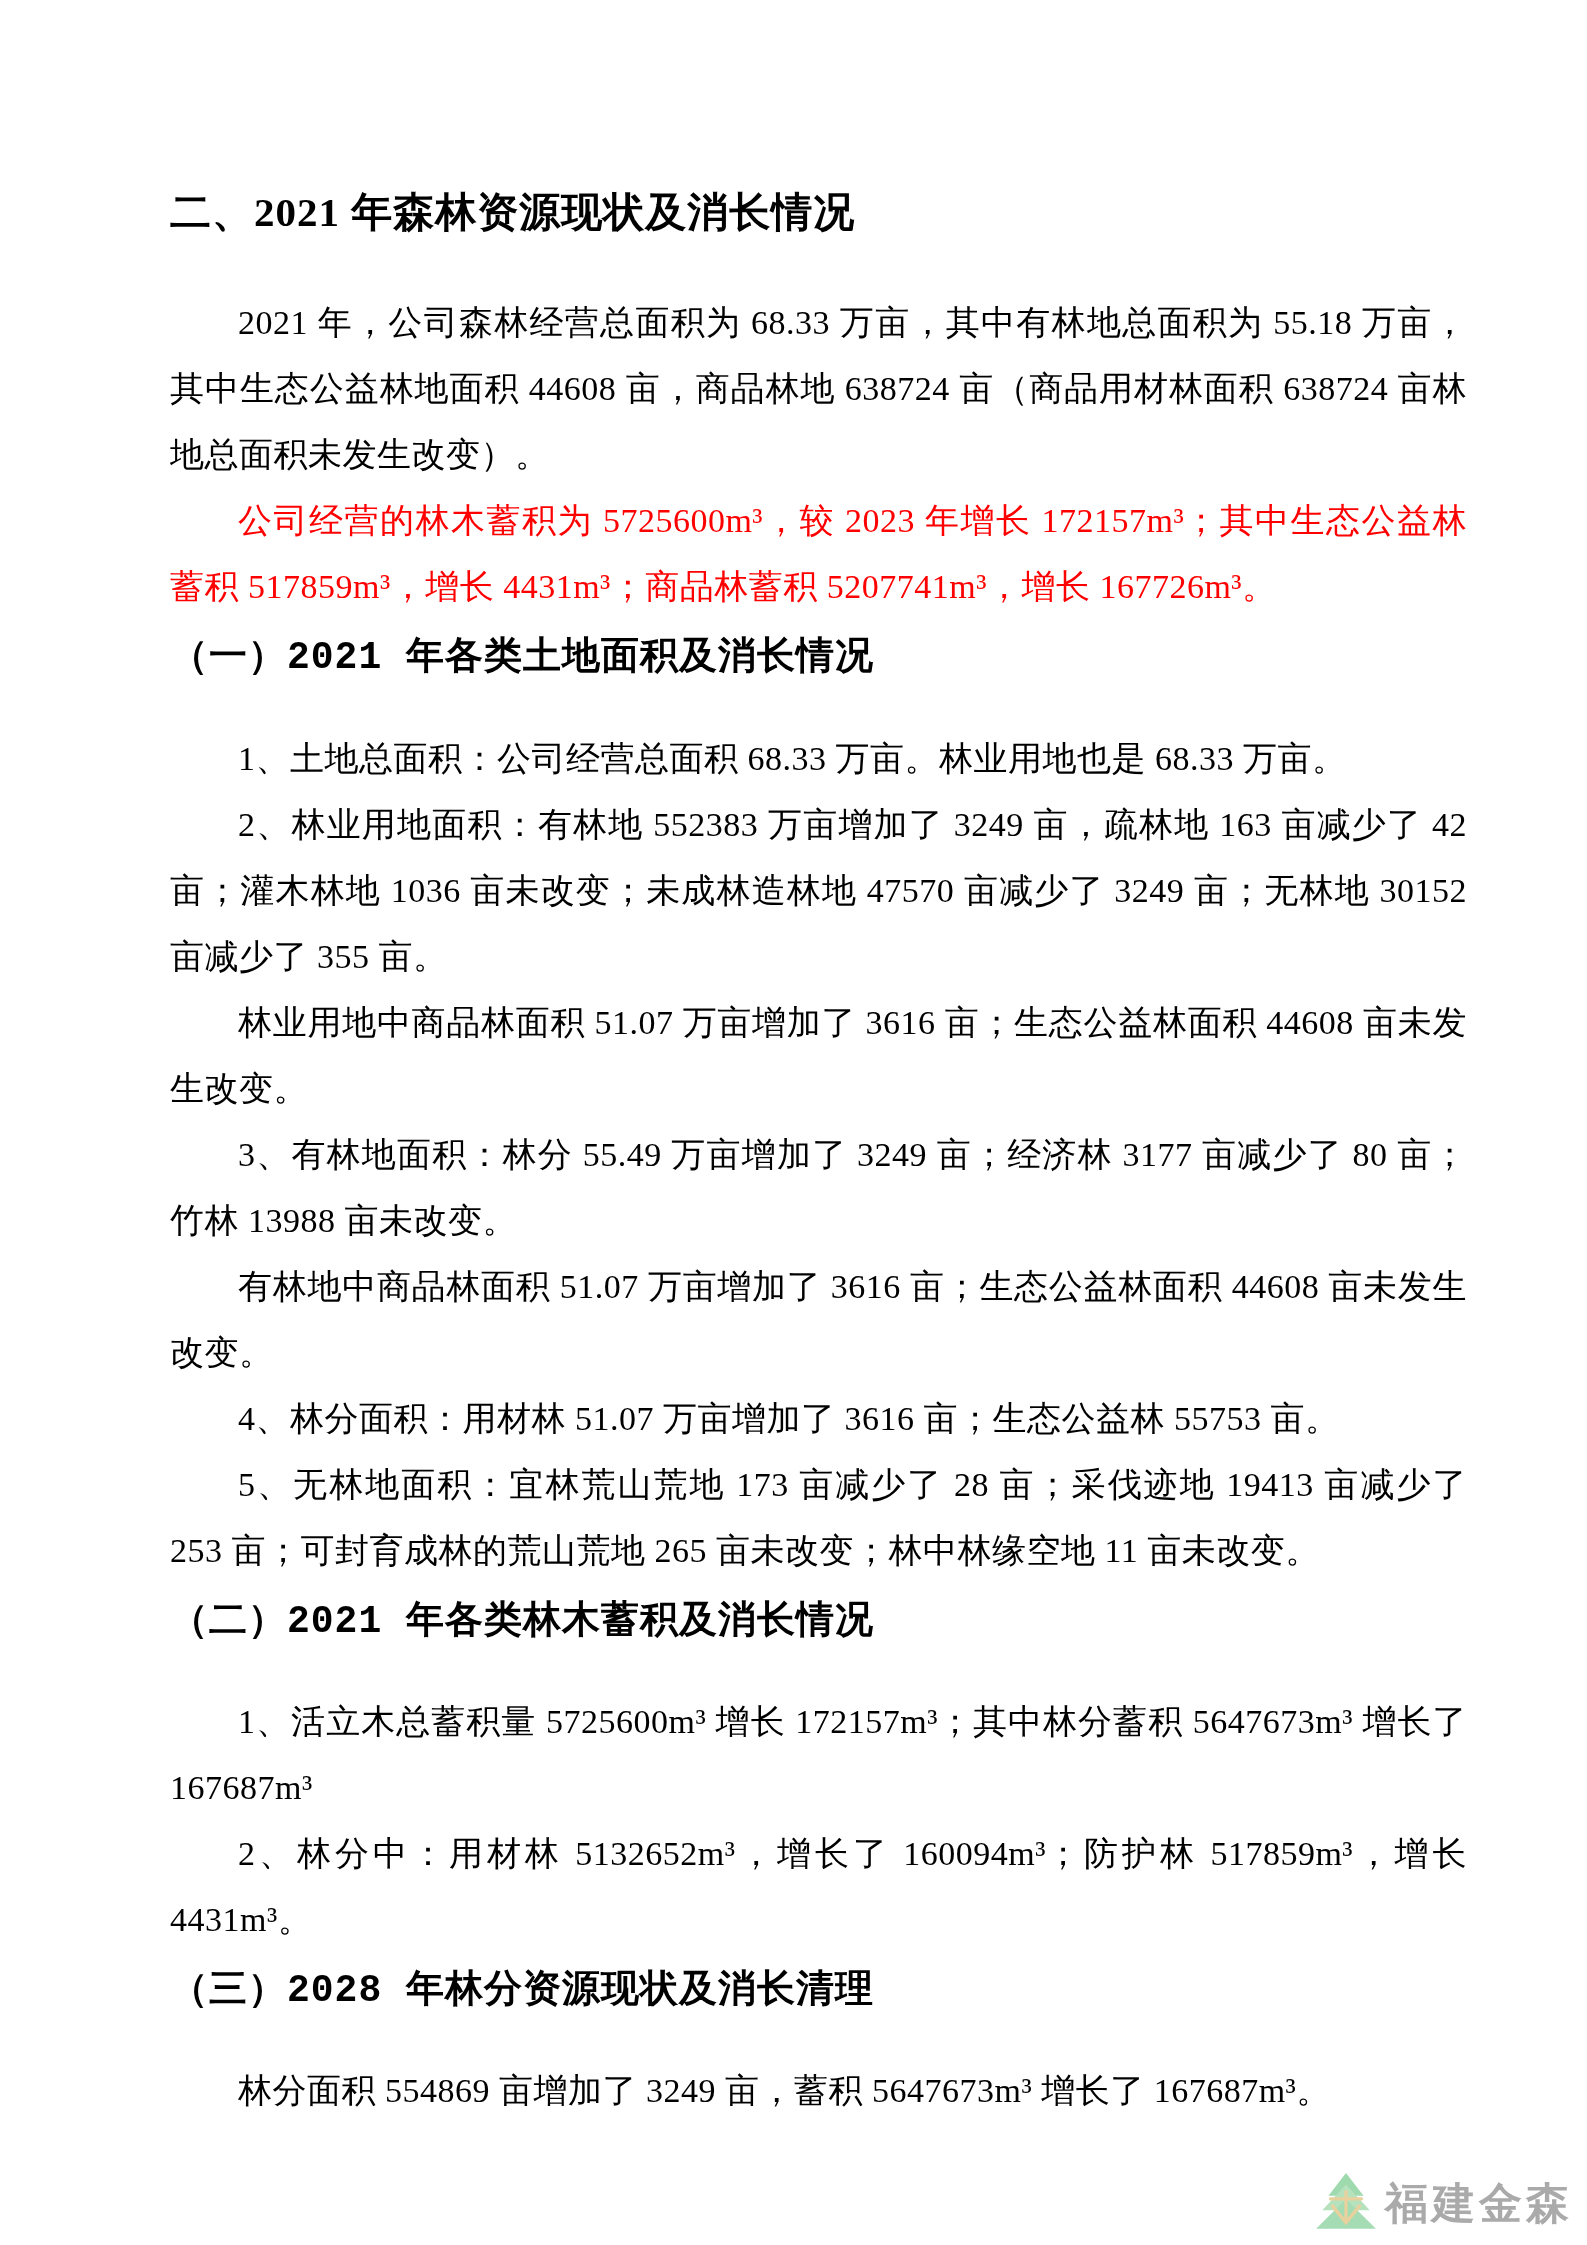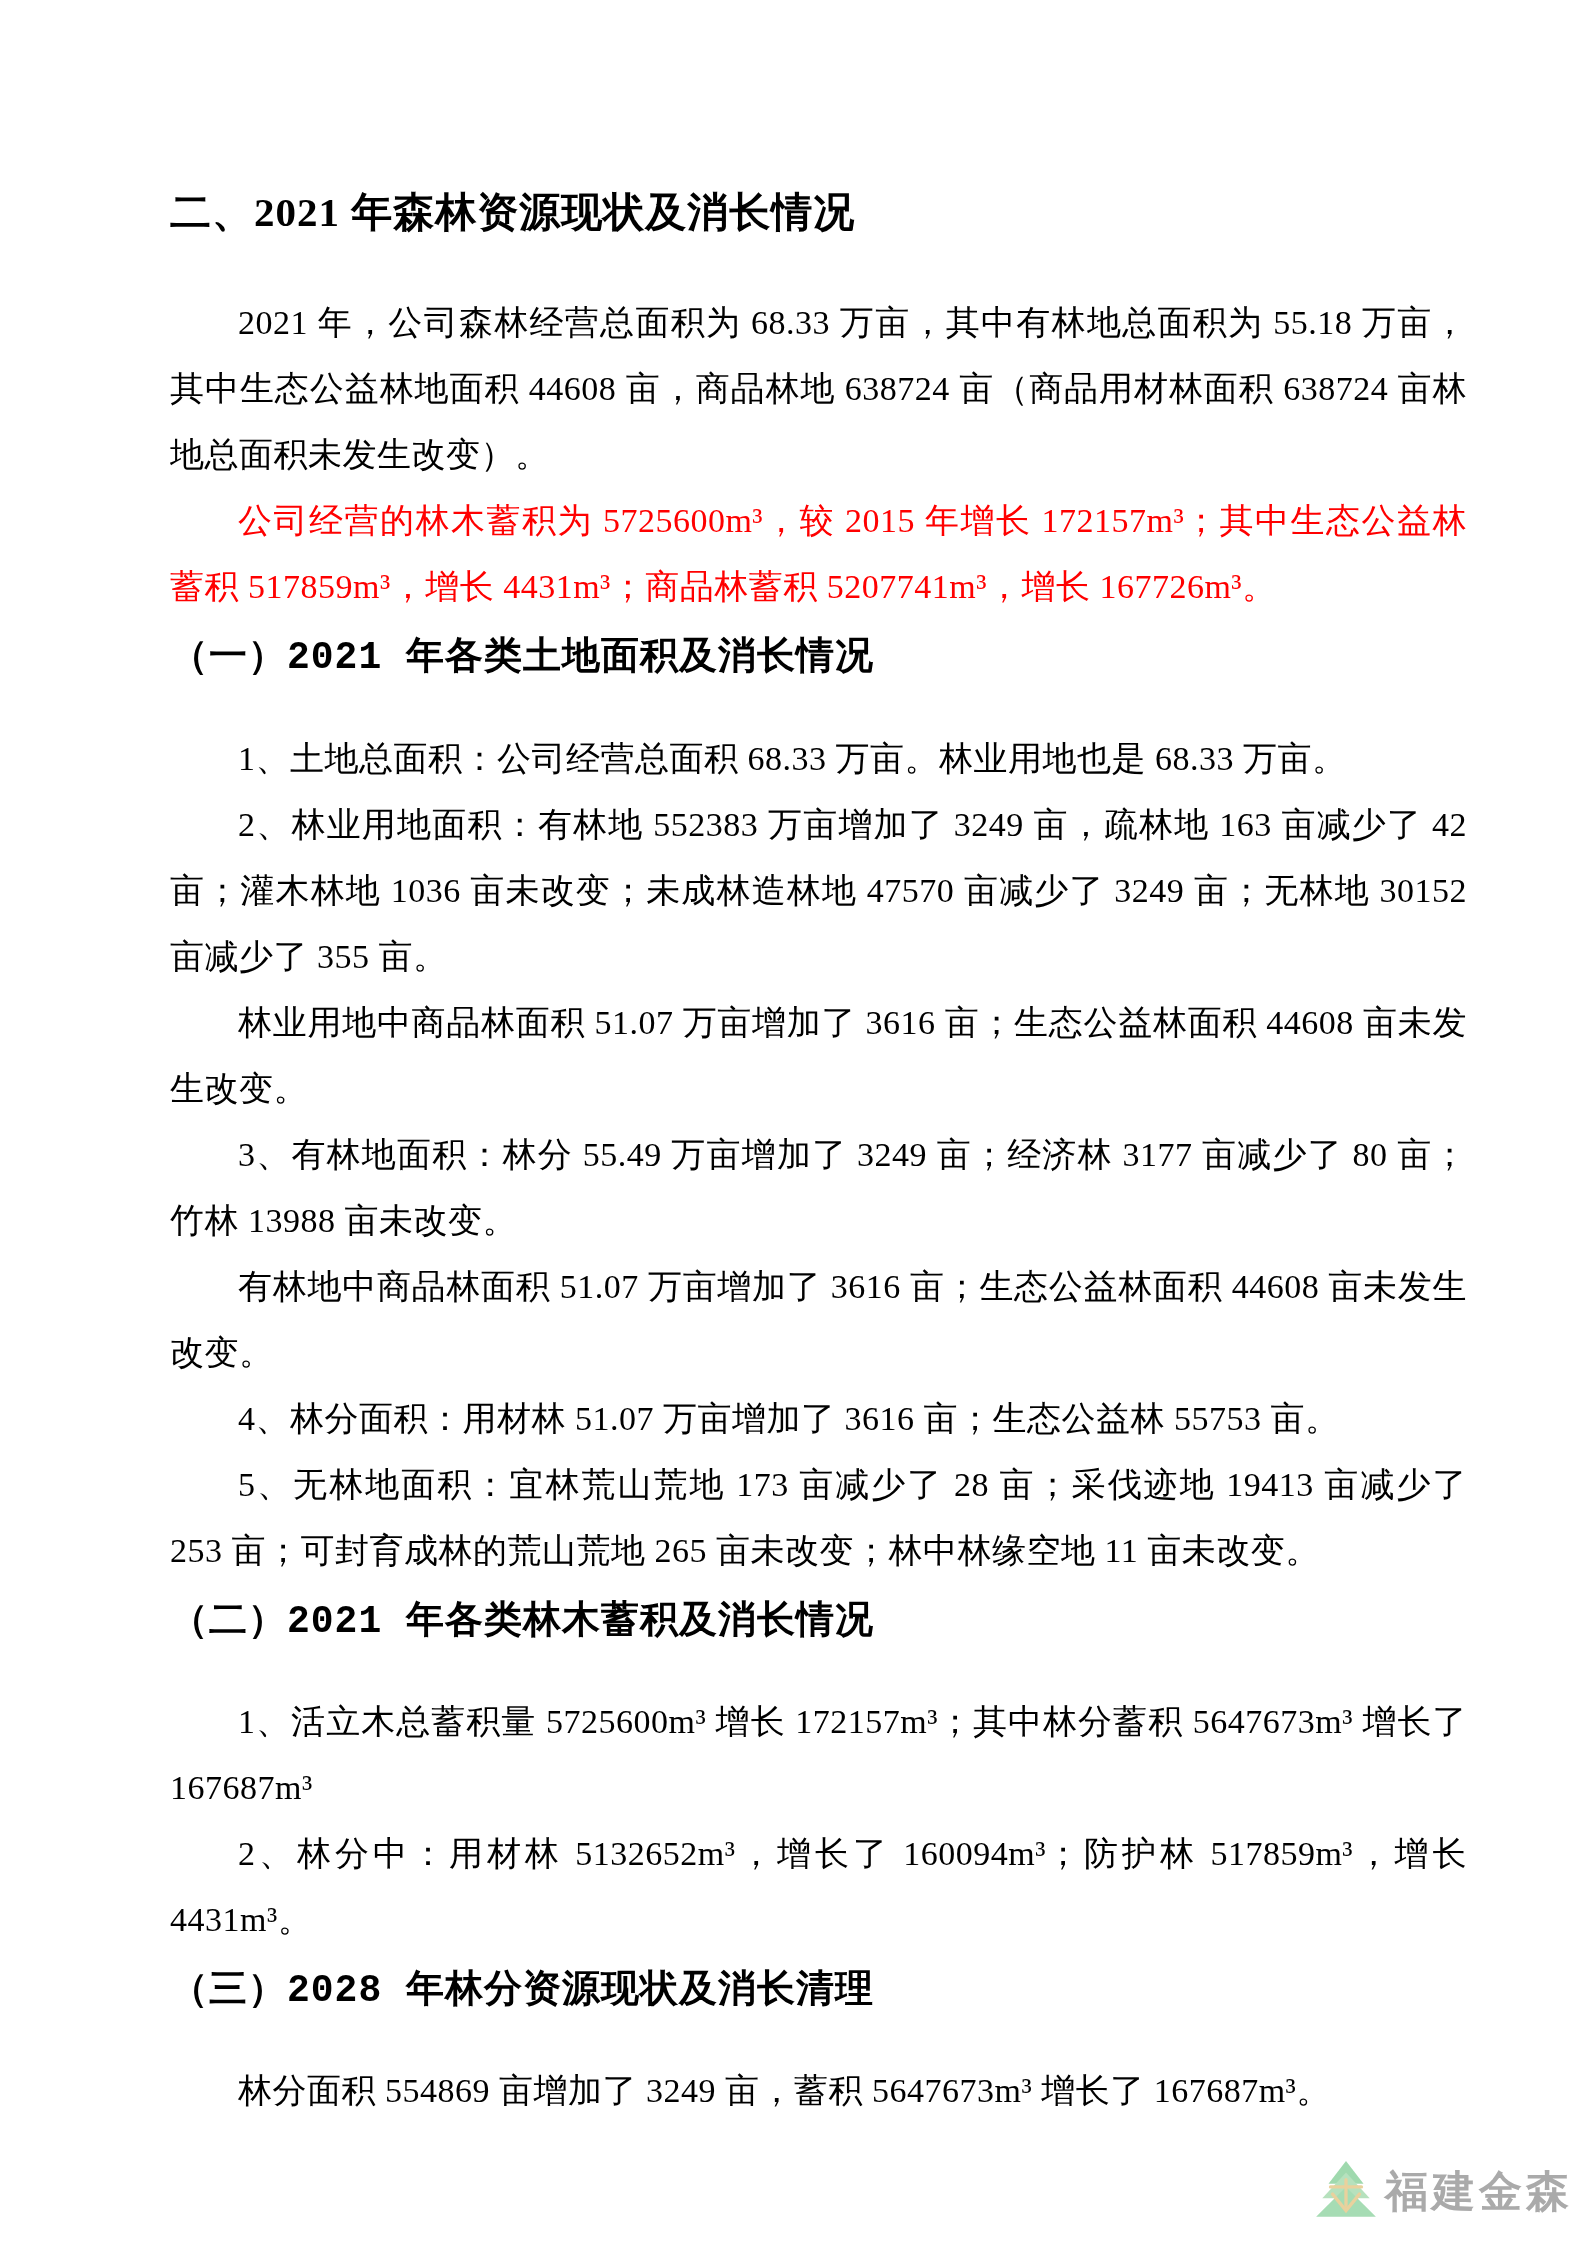--- a/index.html
+++ b/index.html
@@ -33,42 +33,42 @@
     font-size: 34px;
     line-height: 66px;
     margin: 0;
     text-indent: 2em;
     text-align: justify;
     letter-spacing: 0.5px;
   }
   p.red-para { color: #FF0000; }
   .logo {
     position: absolute;
-    right: 14px; bottom: 22px;
+    right: 14px; bottom: 10px;
     display: flex; align-items: center; gap: 6px;
     opacity: 0.85;
   }
   .logo-text {
     font-family: "Liberation Sans", "DejaVu Sans", sans-serif;
     font-size: 43px; font-weight: bold;
     color: #9c9c9c;
     letter-spacing: 4px;
     line-height: 1;
   }
 </style>
 </head>
 <body>
 
 <div class="page">
 
   <h1 class="doc-title">二、2021 年森林资源现状及消长情况</h1>
 
   <p class="body-para">2021 年，公司森林经营总面积为 68.33 万亩，其中有林地总面积为 55.18 万亩，其中生态公益林地面积 44608 亩，商品林地 638724 亩（商品用材林面积 638724 亩林地总面积未发生改变）。</p>
 
-  <p class="body-para red-para">公司经营的林木蓄积为 5725600m³，较 2015 年增长 172157m³；其中生态公益林蓄积 517859m³，增长 4431m³；商品林蓄积 5207741m³，增长 167726m³。</p>
+  <p class="body-para red-para">公司经营的林木蓄积为 5725600m³，较 2023 年增长 172157m³；其中生态公益林蓄积 517859m³，增长 4431m³；商品林蓄积 5207741m³，增长 167726m³。</p>
 
   <h2 class="sec-heading">（一）2021 年各类土地面积及消长情况</h2>
 
   <p class="body-para">1、土地总面积：公司经营总面积 68.33 万亩。林业用地也是 68.33 万亩。</p>
   <p class="body-para">2、林业用地面积：有林地 552383 万亩增加了 3249 亩，疏林地 163 亩减少了 42 亩；灌木林地 1036 亩未改变；未成林造林地 47570 亩减少了 3249 亩；无林地 30152 亩减少了 355 亩。</p>
   <p class="body-para">林业用地中商品林面积 51.07 万亩增加了 3616 亩；生态公益林面积 44608 亩未发生改变。</p>
   <p class="body-para">3、有林地面积：林分 55.49 万亩增加了 3249 亩；经济林 3177 亩减少了 80 亩；竹林 13988 亩未改变。</p>
   <p class="body-para">有林地中商品林面积 51.07 万亩增加了 3616 亩；生态公益林面积 44608 亩未发生改变。</p>
   <p class="body-para">4、林分面积：用材林 51.07 万亩增加了 3616 亩；生态公益林 55753 亩。</p>
   <p class="body-para">5、无林地面积：宜林荒山荒地 173 亩减少了 28 亩；采伐迹地 19413 亩减少了 253 亩；可封育成林的荒山荒地 265 亩未改变；林中林缘空地 11 亩未改变。</p>

